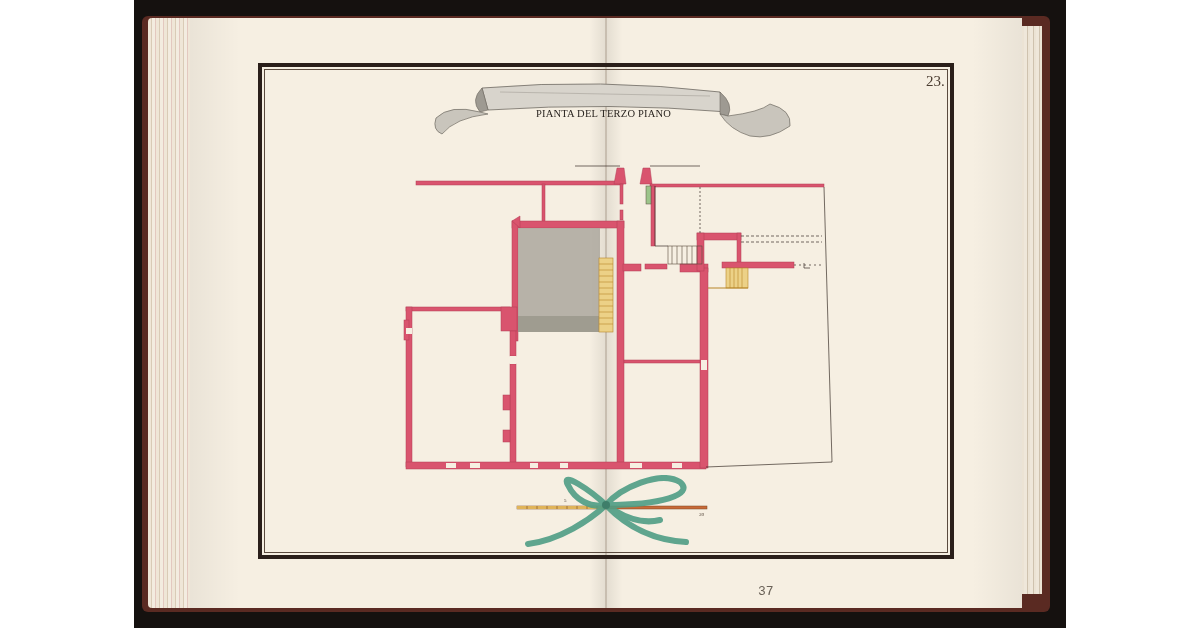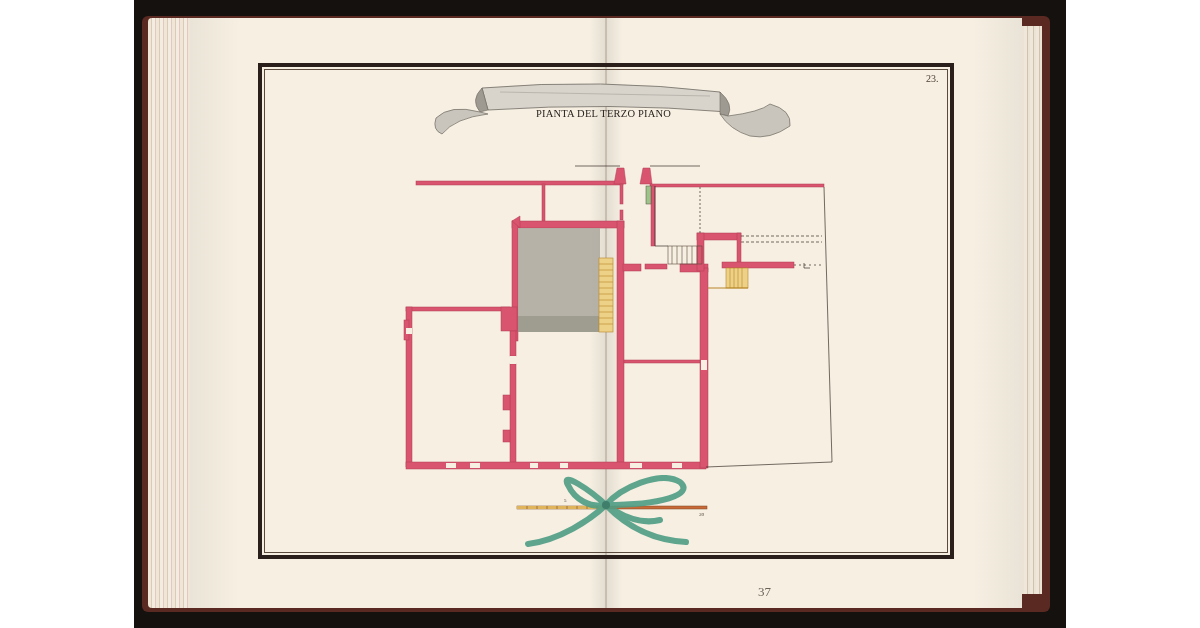--- a/index.html
+++ b/index.html
@@ -44,25 +44,25 @@
       border: 4px solid #2a1f1a;
       box-sizing: border-box;
     }
     .frame-inner {
       position: absolute; left: 264px; top: 69px; width: 684px; height: 484px;
       border: 1px solid #5a4a3e;
       box-sizing: border-box;
     }
     .page-number {
       position: absolute; left: 926px; top: 73px;
-      font-size: 10px; color: #4a3c30;  text-align: right;
+      font-size: 15px; color: #4a3c30;  text-align: right;
     }
     .folio {
       position: absolute; left: 758px; top: 584px;
-      font-size: 13px; color: #6a6258; font-family: Liberation Serif, serif;
+      font-size: 13px; color: #6a6258; font-family: Liberation Mono, monospace;
     }
     .banner-title {
       position: absolute; left: 536px; top: 108px;
       font-size: 10.5px; color: #2a2520; letter-spacing: 0.2px;
       white-space: nowrap;
     }
     svg { position: absolute; left: 0; top: 0; }
   </style>
 </head>
 <body>

